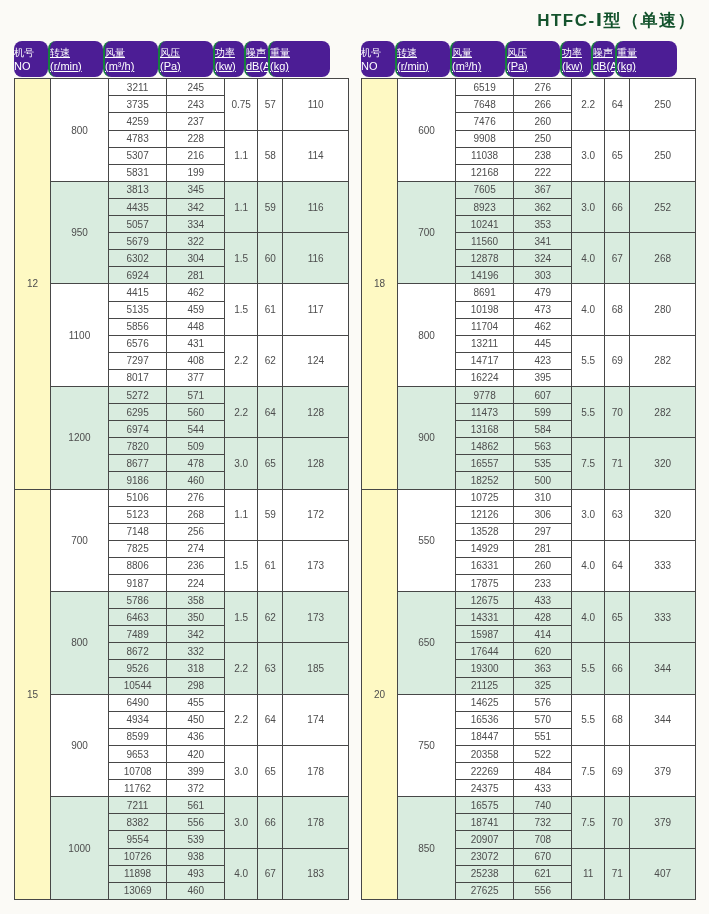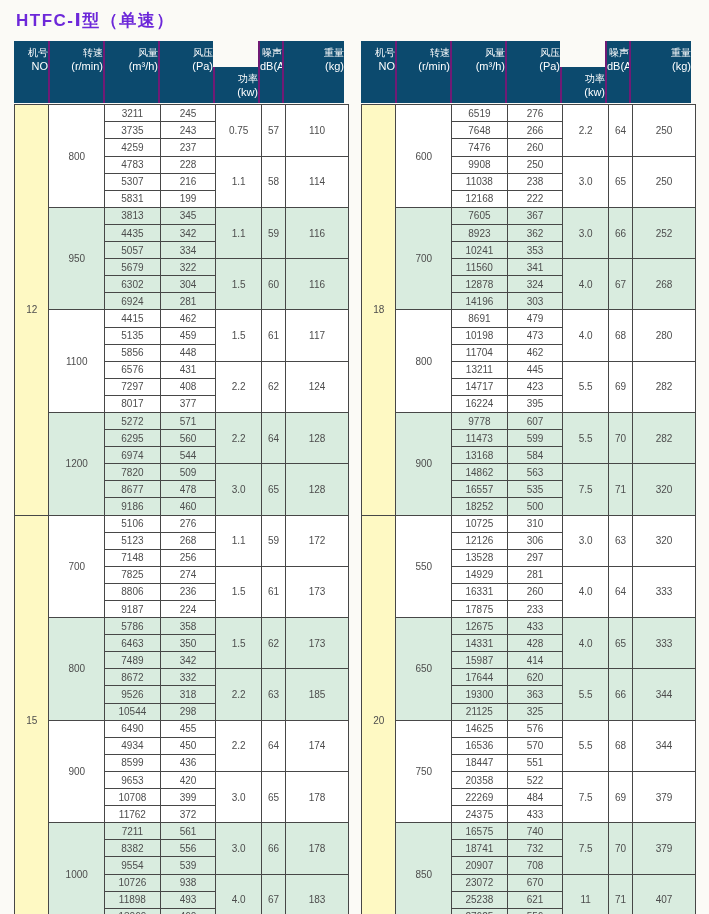--- a/index.html
+++ b/index.html
@@ -4,48 +4,48 @@
 <style>
   html,body { margin:0; padding:0; }
   body {
     width:709px; height:914px;
     background:#fbfaf6;
     font-family:"Liberation Sans","DejaVu Sans",sans-serif;
     -webkit-font-smoothing:antialiased;
   }
   .page { padding:7px 13px 0 14px; }
   .title {
-    font-size:17px; font-weight:bold; color:#6d28d9;
-    margin:2px 0 9px 2px; letter-spacing:1.5px;
+    font-size:17px; font-weight:bold; color:#14532d;
+    margin:2px 0 9px 2px; letter-spacing:1.5px;text-align:right;
   }
   .tables { display:flex; gap:12px; align-items:flex-start; }
   .spec-table { width:335px; }
 
   
   .hdr { display:flex; }
   .hdr-cell {
-    background:#0c4a6e; color:#ffffff; text-align:right;
+    background:#4c1d95; color:#ffffff; text-align:left;
     font-size:10px; line-height:1.3; padding:5px 0 4px;
-    box-sizing:border-box; flex:0 0 auto;
+    box-sizing:border-box; flex:0 0 auto;border-radius:8px;
   }
-  .hdr-cell + .hdr-cell { border-left:2px solid #701a75; }
+  .hdr-cell + .hdr-cell { border-left:2px solid #15803d;text-decoration:underline; }
   .hdr-cell .sub { font-size:11px; }
 
   
   table { border-collapse:collapse; table-layout:fixed; width:335px; margin-top:1px; }
   td {
     border:1px solid #474747; text-align:center; vertical-align:middle;
     font-size:10px; color:#4d4d4d; height:16.1px; padding:0; overflow:hidden;
     background:#ffffff;
   }
   td.no-col { background:#fef9c3; font-size:10px; }
   td.shaded { background:#d9ecdf; }
 
   .cw-0 { width:34px; } .cw-1 { width:55px; } .cw-2 { width:55px; }
-  .cw-3 { width:55px; } .cw-4 { width:45px;margin-top:26px; } .cw-5 { width:24px; }
+  .cw-3 { width:55px; } .cw-4 { width:31px; } .cw-5 { width:24px; }
   .cw-6 { width:62px; }
 </style>
 </head>
 <body>
 
 <div class="page">
   <h1 class="title">HTFC-Ⅰ型（单速）</h1>
   <div class="tables">
     <div class="spec-table">
         <div class="hdr">

